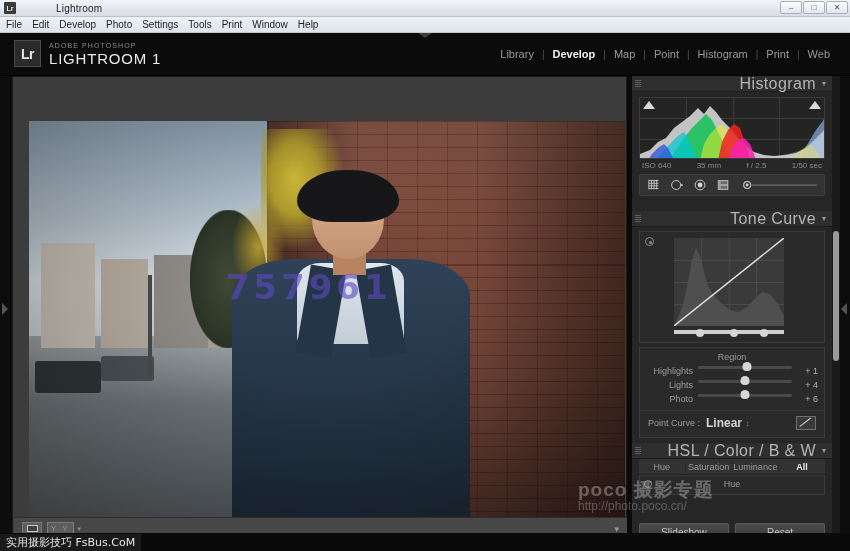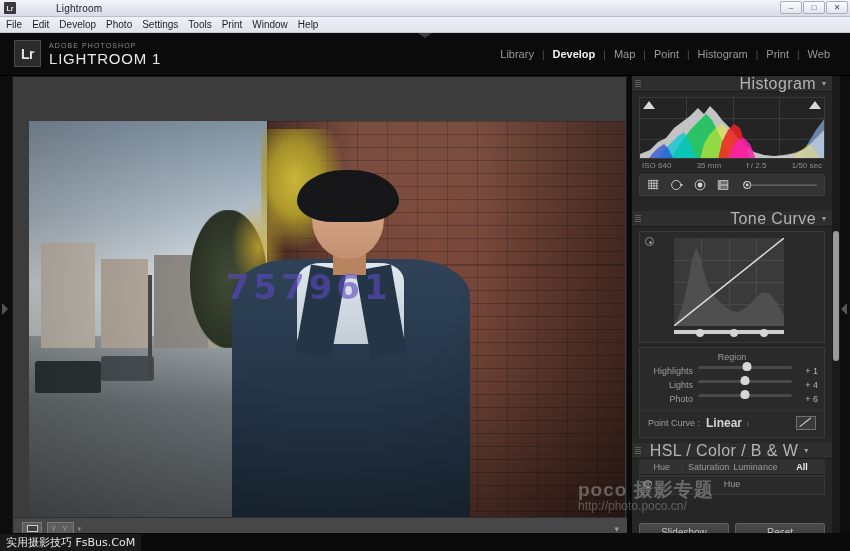--- a/index.html
+++ b/index.html
@@ -544,21 +544,21 @@
 
 
         <div class="pointcurve-row">
           <span class="pc-label">Point Curve :</span>
           <span class="pc-val">Linear</span>
           <span class="pc-caret">↕</span>
           <span class="pc-editbtn"></span>
         </div>
       </div>
 
-      <div class="panel-head" style="margin-top:5px;justify-content:center;">
+      <div class="panel-head" style="margin-top:5px;">
         <div class="grip"></div>
         <div class="ttl">HSL  /  Color  /  B &amp; W</div>
         <div class="tri">▾</div>
       </div>
       <div class="hsl-tabs">
         <div class="hsl-tab">Hue</div>
         <div class="hsl-tab">Saturation</div>
         <div class="hsl-tab">Luminance</div>
         <div class="hsl-tab active">All</div>
       </div>

